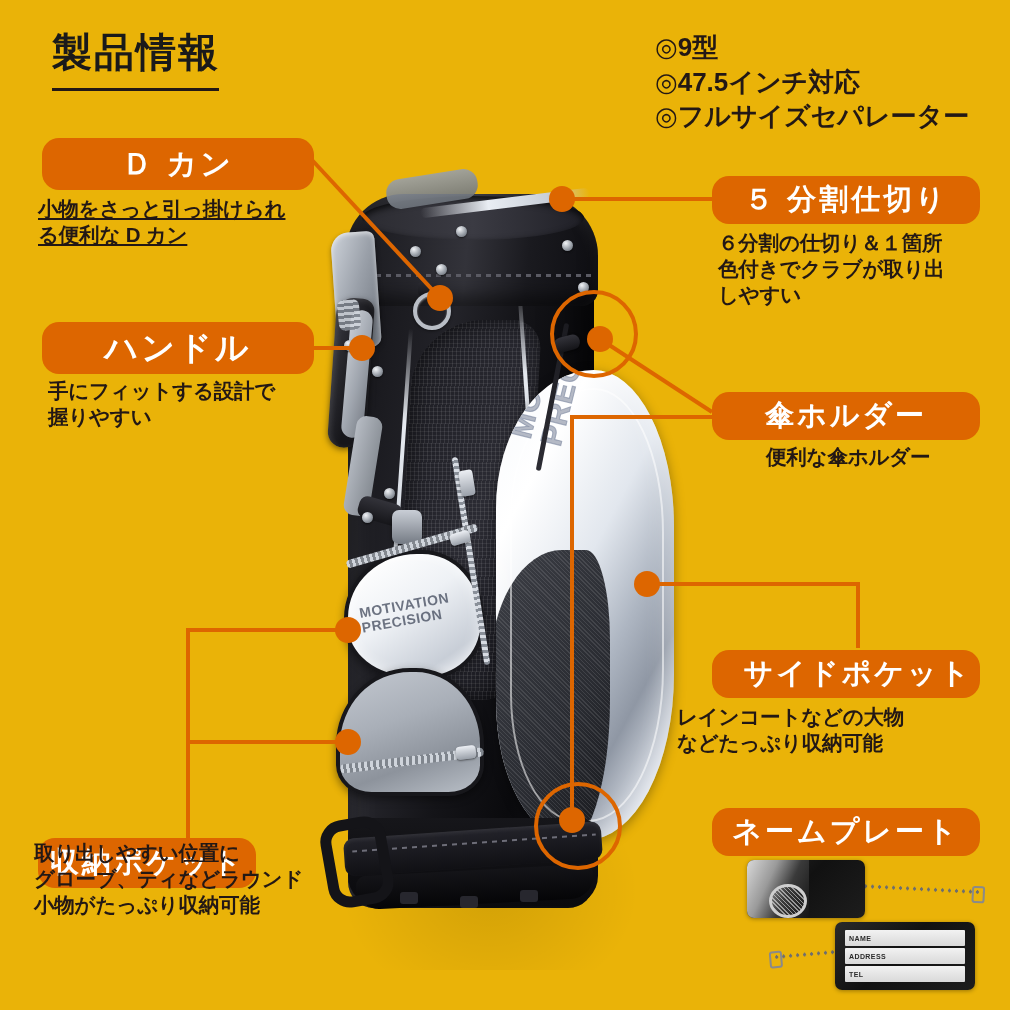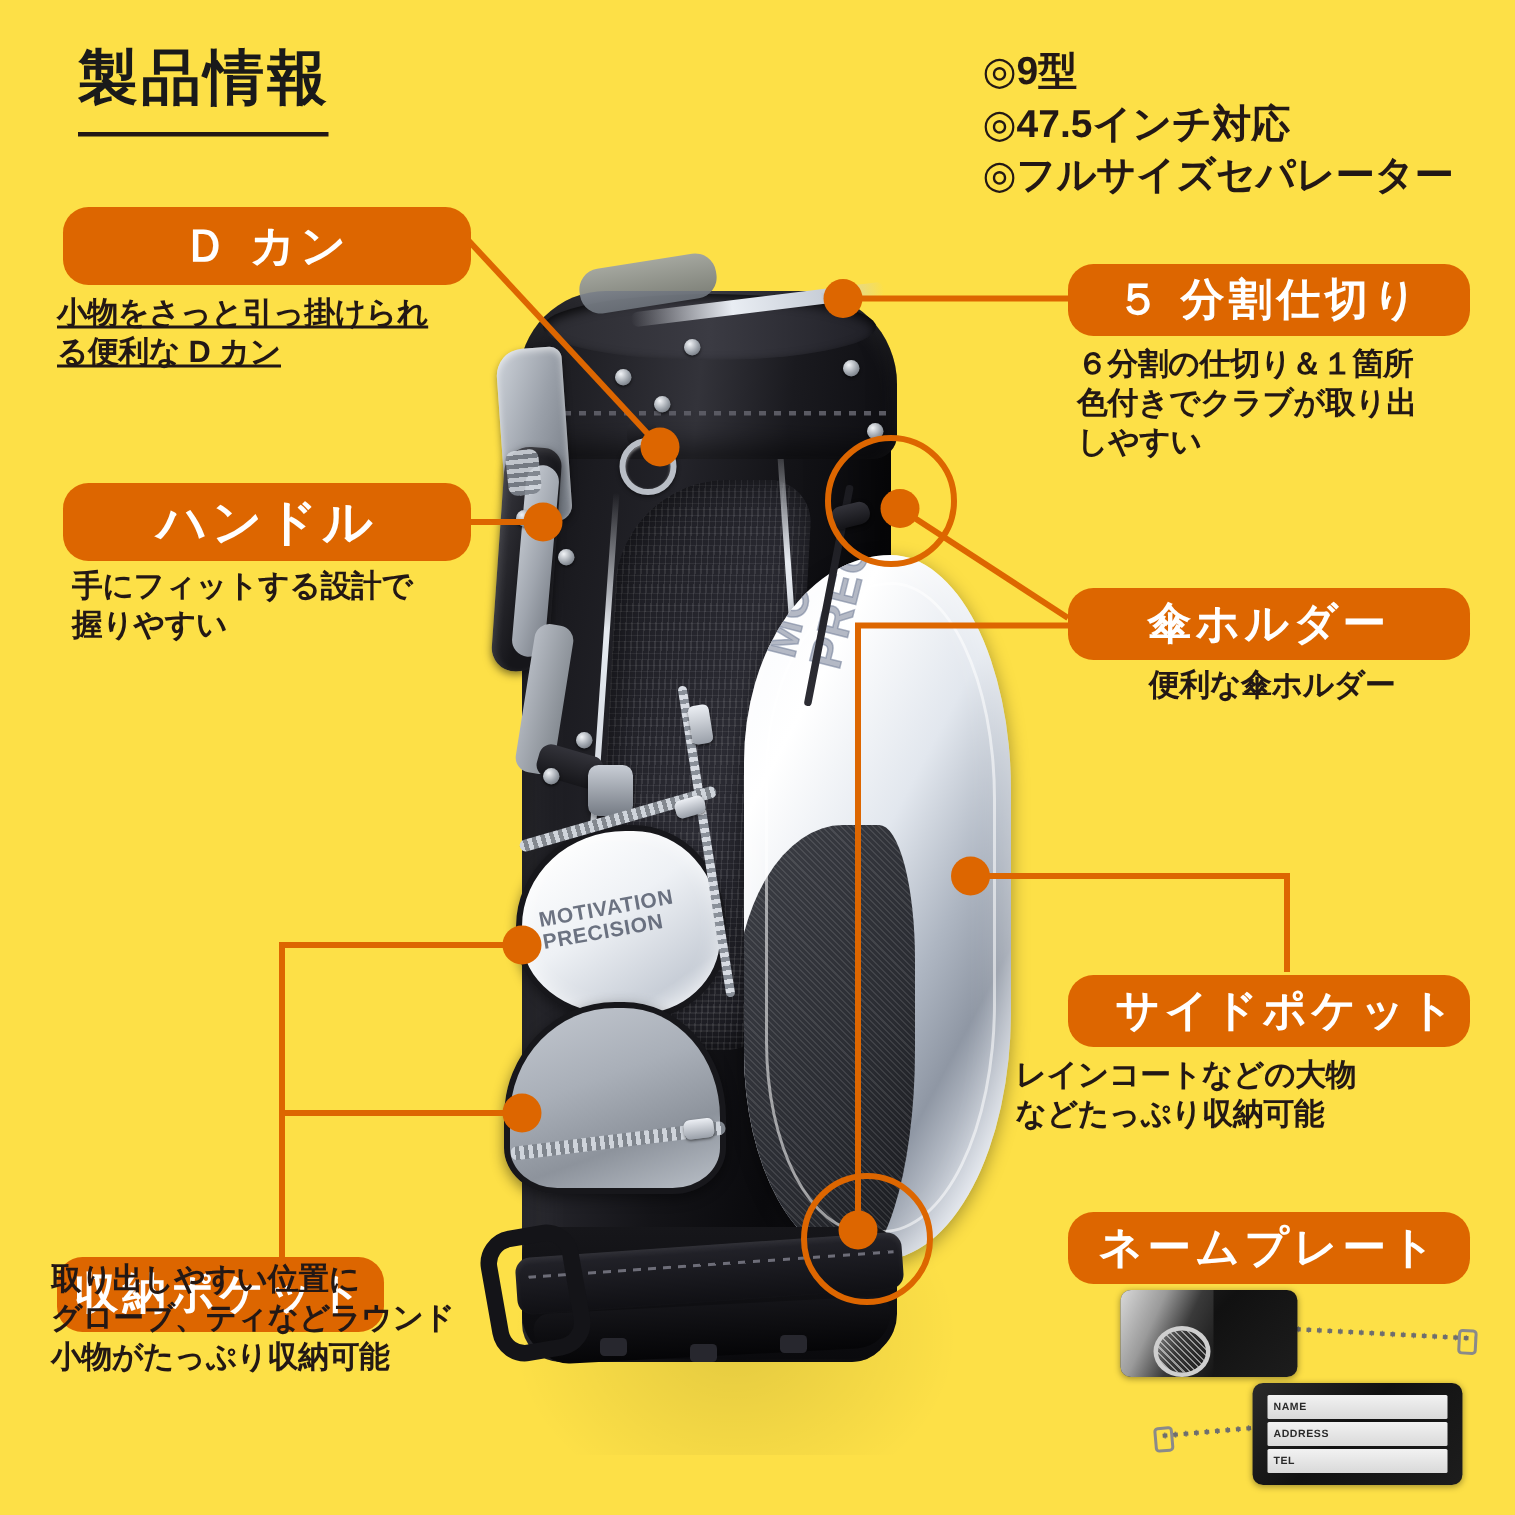--- a/index.html
+++ b/index.html
@@ -2,21 +2,21 @@
 <html lang="ja"><head>
 <meta charset="utf-8">
 <style>
   html,body{margin:0;padding:0;}
   body{
     width:1010px;height:1010px;
     background:#ffffff;
     font-family:"Liberation Sans","DejaVu Sans",sans-serif;
     overflow:hidden;
   }
-  #stage{position:relative;width:1010px;height:1010px;overflow:hidden;background:#fde047;}
+  #stage{position:relative;width:1010px;height:1010px;overflow:hidden;background:#eab308;}
 
   
   .page-title{
     position:absolute;left:52px;top:32px;
     font-size:40px;font-weight:700;color:#1a1a1a;
     letter-spacing:2px;line-height:1;
   }
   .title-rule{
     position:absolute;left:52px;top:88px;width:167px;height:3px;background:#231815;
   }

